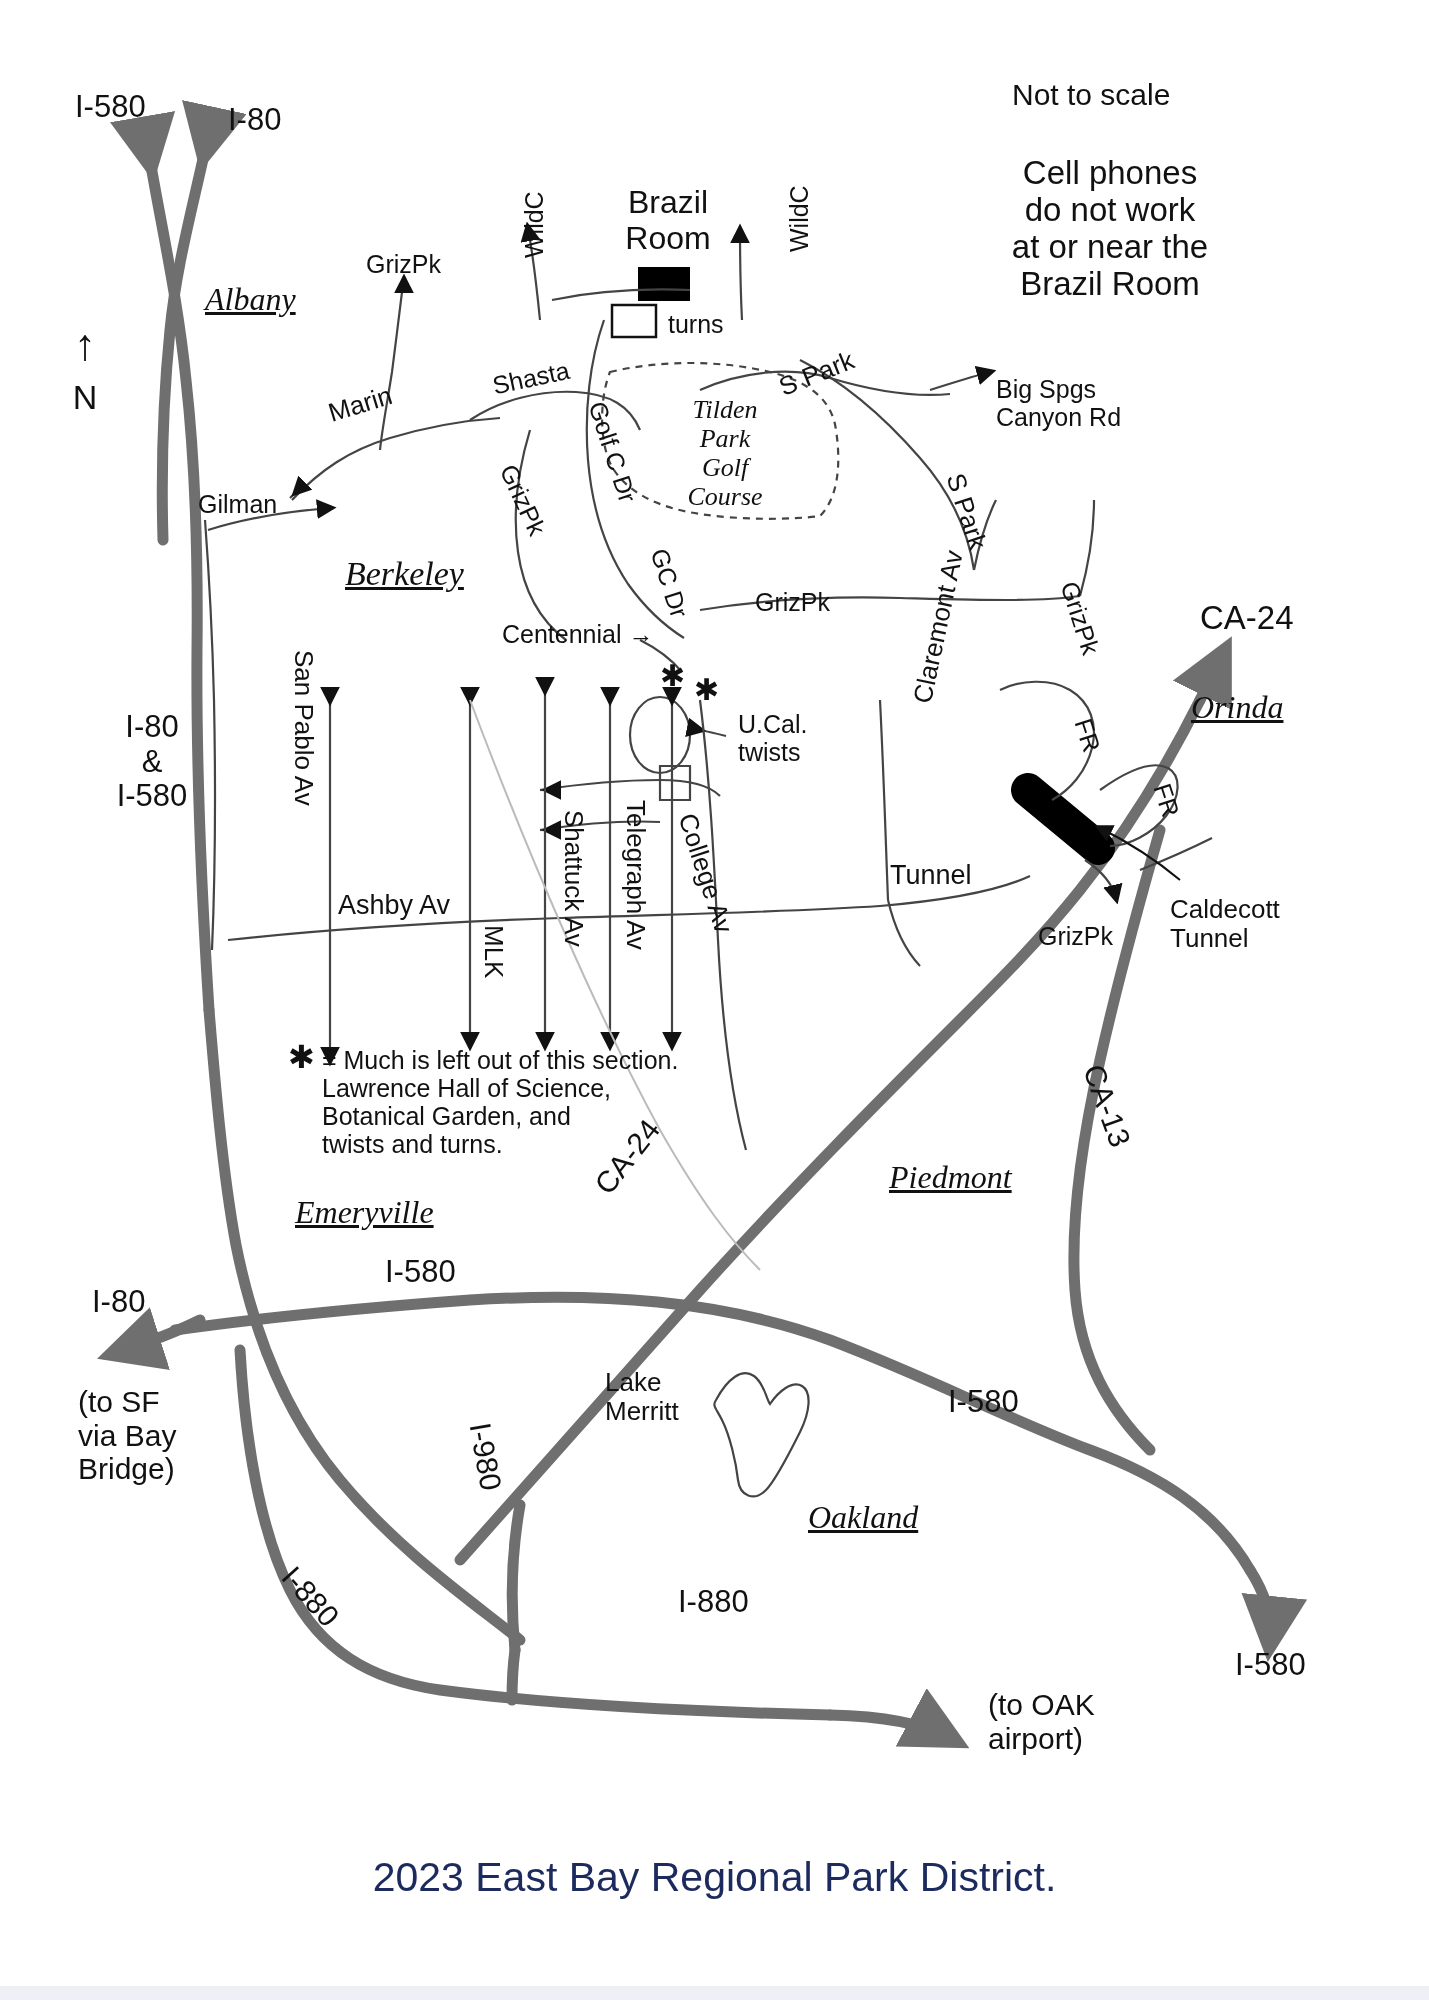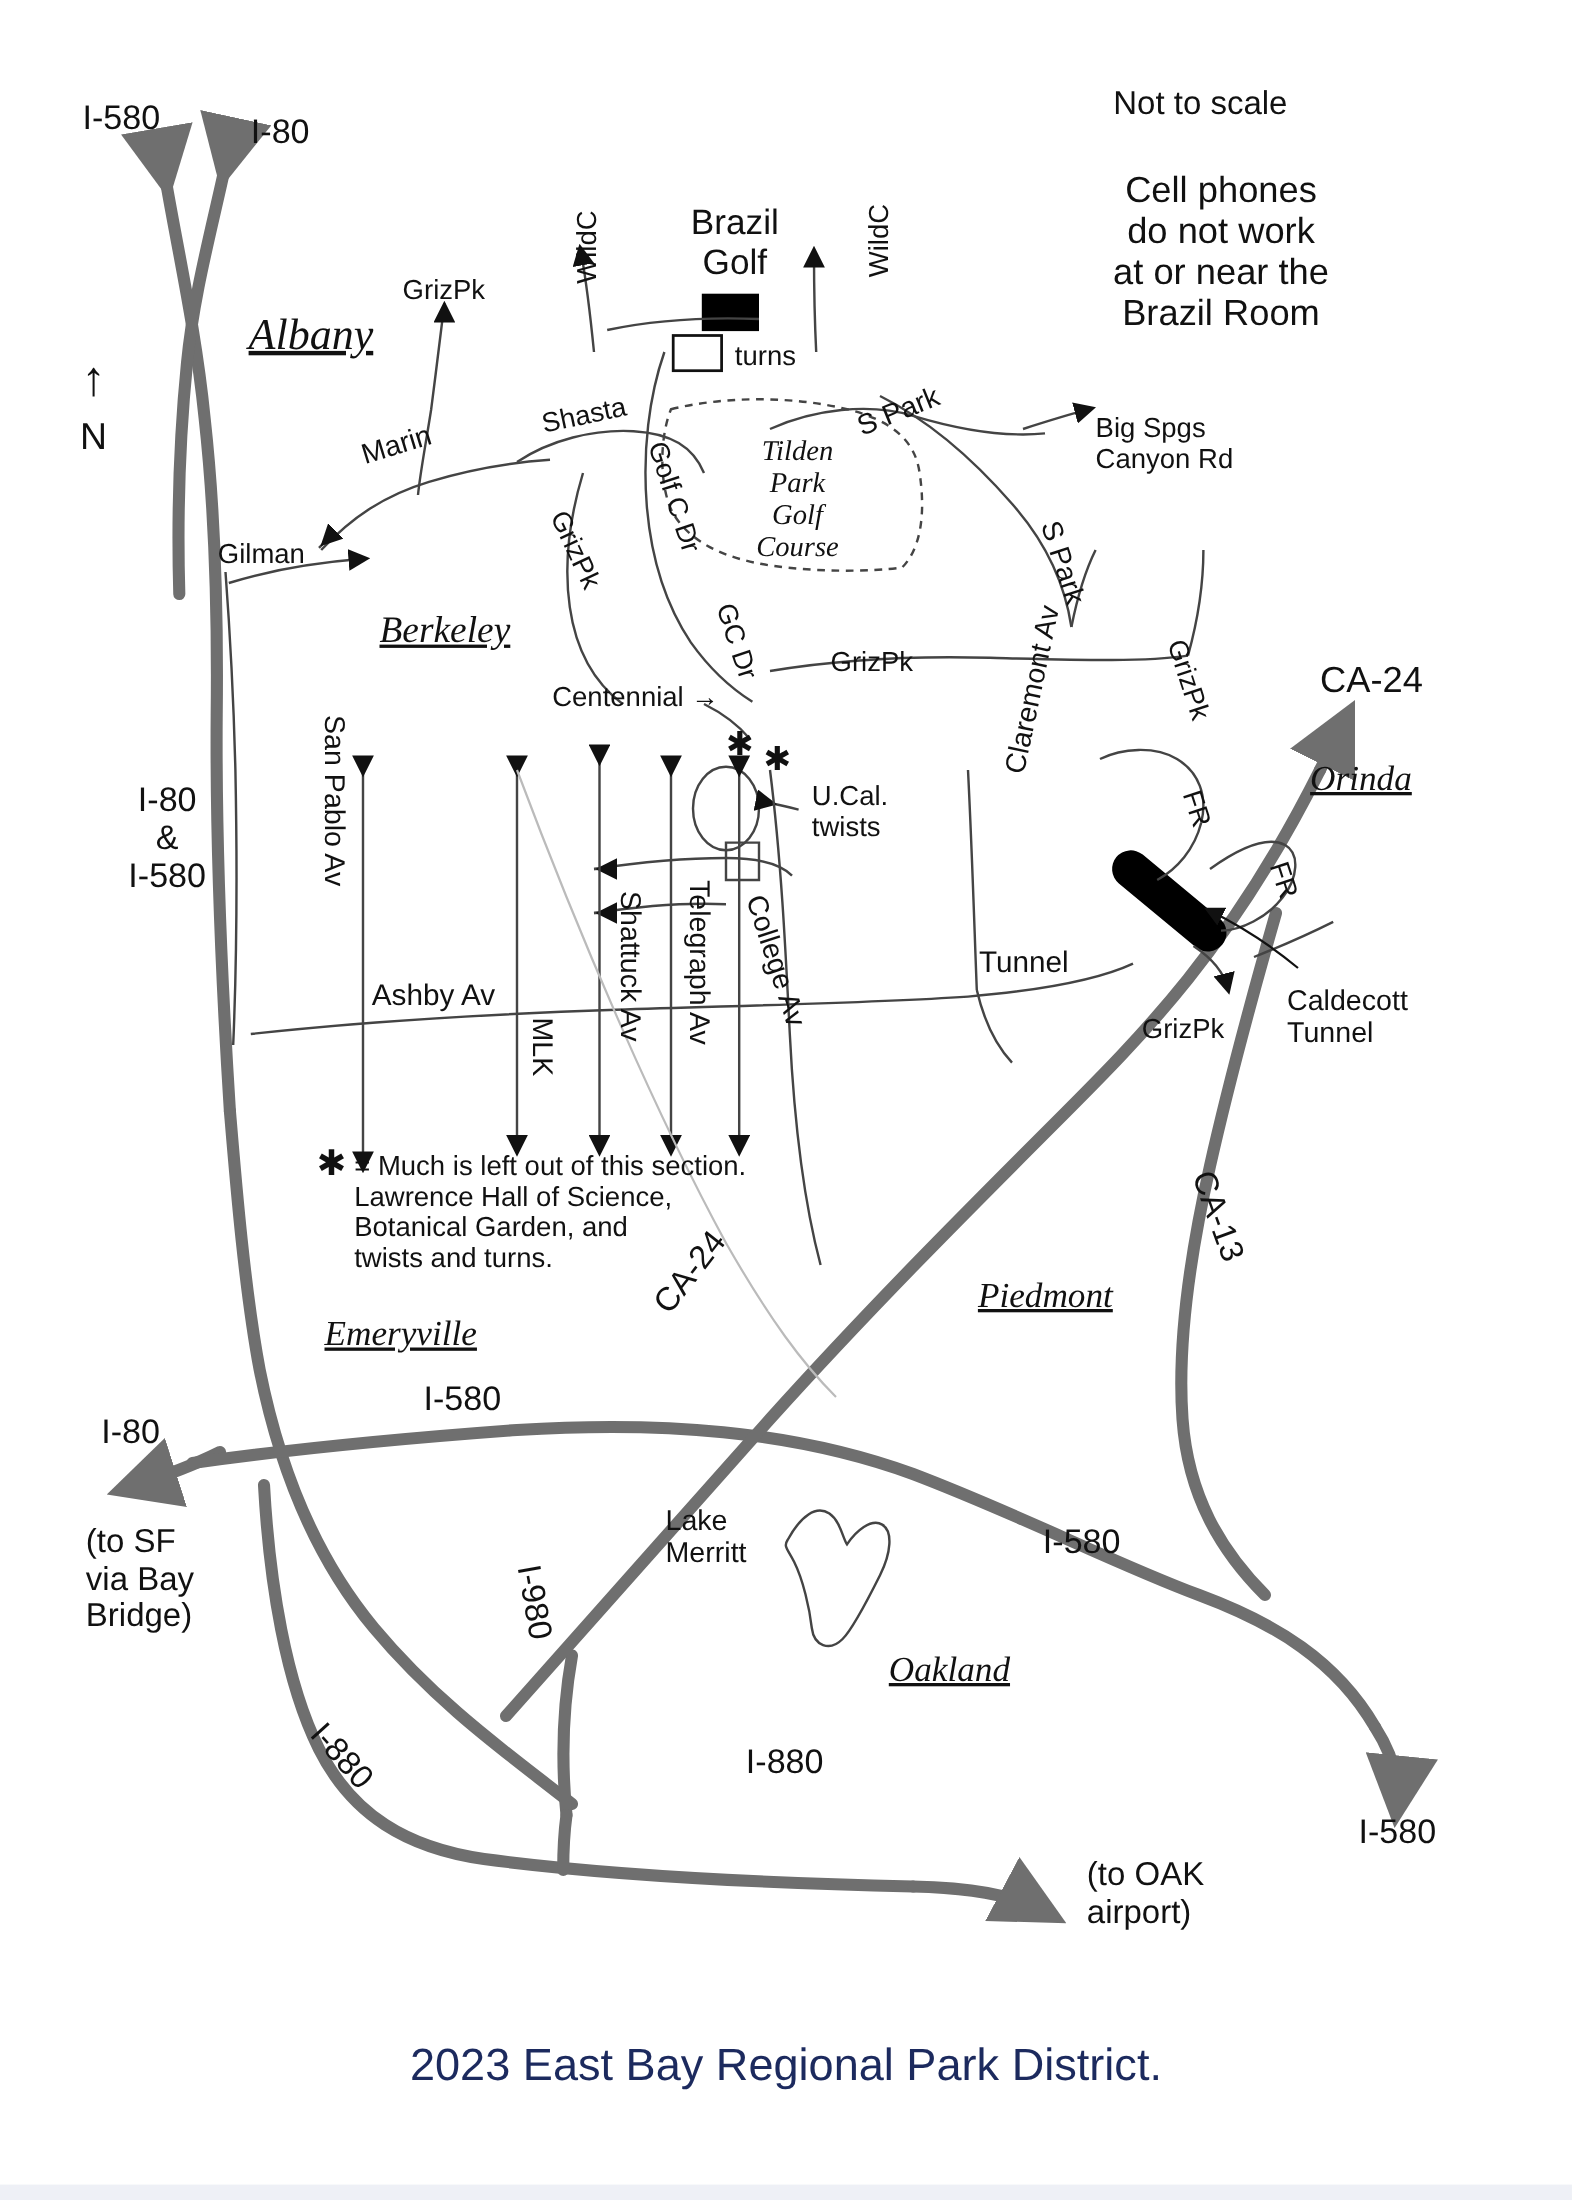--- a/index.html
+++ b/index.html
@@ -165,29 +165,29 @@
   <div class="lbl" style="left:75px;top:90px;font-size:31px;">I-580</div>
   <div class="lbl" style="left:228px;top:103px;font-size:31px;">I-80</div>
 
   <div class="lbl ctr" style="left:60px;top:320px;width:50px;font-size:44px;">↑</div>
   <div class="lbl ctr" style="left:60px;top:378px;width:50px;font-size:34px;">N</div>
 
   <div class="lbl ctr" style="left:92px;top:710px;width:120px;font-size:31px;">I-80
 &amp;
 I-580</div>
 
-  <div class="lbl serif-it" style="left:226px;top:282px;font-size:40px;text-decoration:underline;">Albany</div>
+  <div class="lbl serif-it" style="left:205px;top:282px;font-size:32px;text-decoration:underline;">Albany</div>
   <div class="lbl serif-it" style="left:345px;top:555px;font-size:34px;">Berkeley</div>
   <div class="lbl serif-it" style="left:1191px;top:690px;font-size:32px;">Orinda</div>
   <div class="lbl serif-it" style="left:295px;top:1195px;font-size:32px;">Emeryville</div>
   <div class="lbl serif-it" style="left:845px;top:1160px;font-size:32px;margin-left:44px;">Piedmont</div>
   <div class="lbl serif-it" style="left:808px;top:1500px;font-size:32px;">Oakland</div>
 
   <div class="lbl ctr" style="left:588px;top:185px;width:160px;font-size:32px;">Brazil
-Golf</div>
+Room</div>
   <div class="lbl" style="left:668px;top:310px;font-size:25px;">turns</div>
 
   <div class="lbl" style="left:520px;top:258px;font-size:25px;transform:rotate(-90deg);transform-origin:left top;">WildC</div>
   <div class="lbl" style="left:785px;top:252px;font-size:25px;transform:rotate(-90deg);transform-origin:left top;">WildC</div>
 
   <div class="lbl" style="left:366px;top:250px;font-size:25px;">GrizPk</div>
   <div class="lbl" style="left:325px;top:400px;font-size:26px;transform:rotate(-17deg);transform-origin:left top;">Marin</div>
   <div class="lbl" style="left:198px;top:490px;font-size:25px;">Gilman</div>
   <div class="lbl" style="left:490px;top:372px;font-size:25px;transform:rotate(-12deg);transform-origin:left top;">Shasta</div>
   <div class="lbl" style="left:520px;top:460px;font-size:25px;transform:rotate(65deg);transform-origin:left top;">GrizPk</div>

